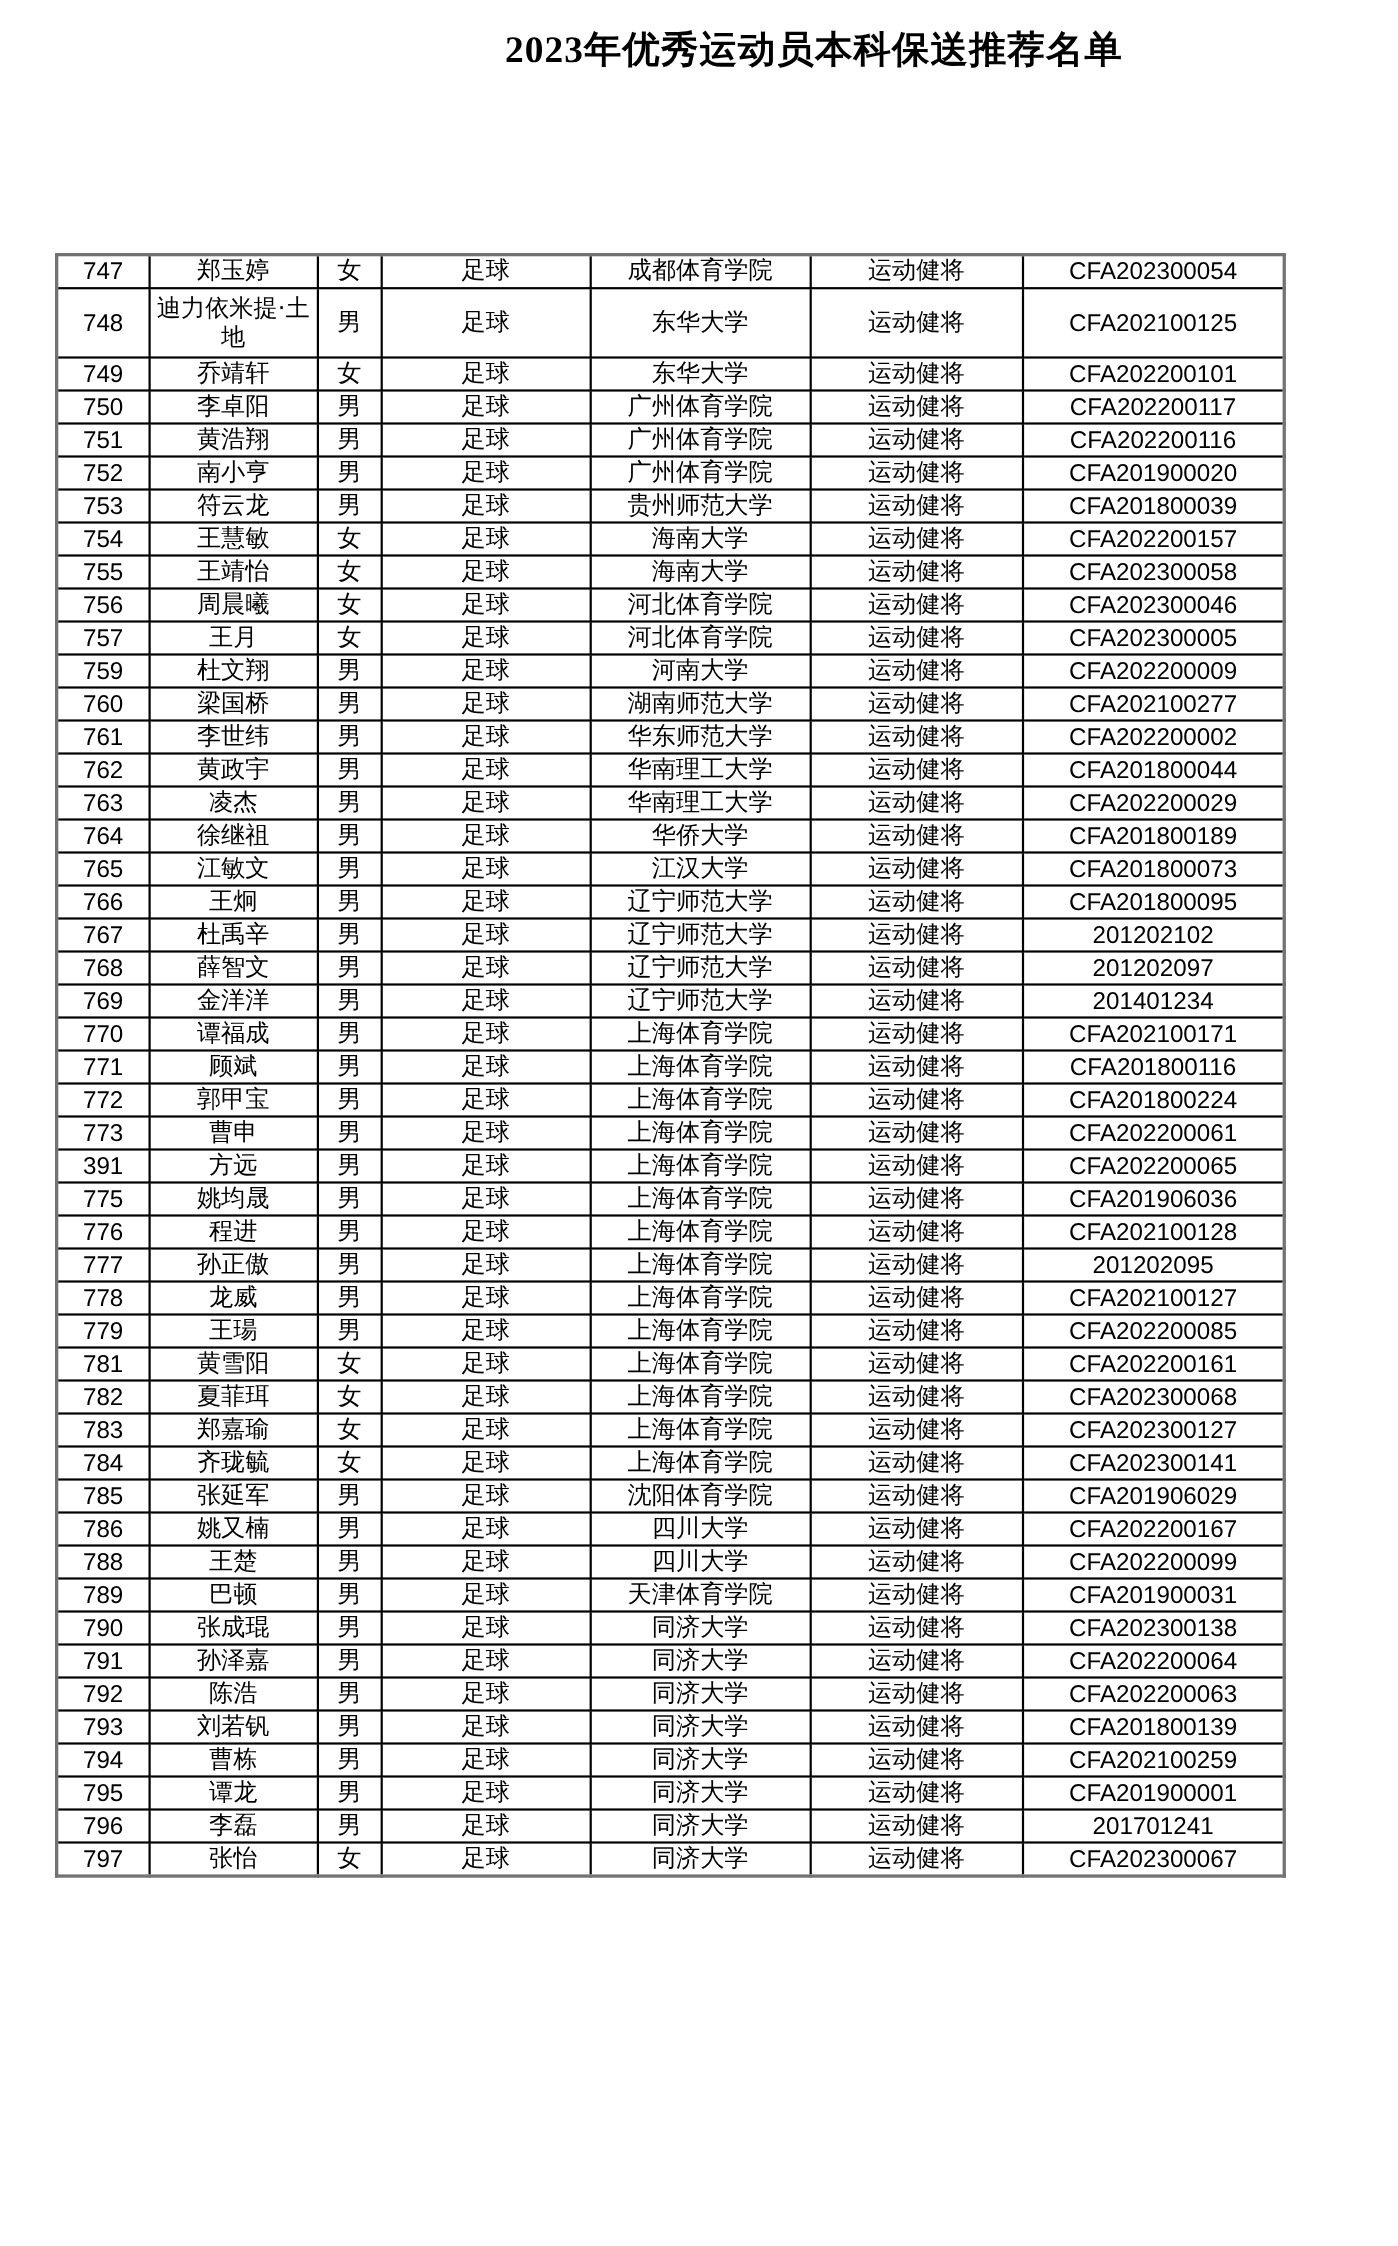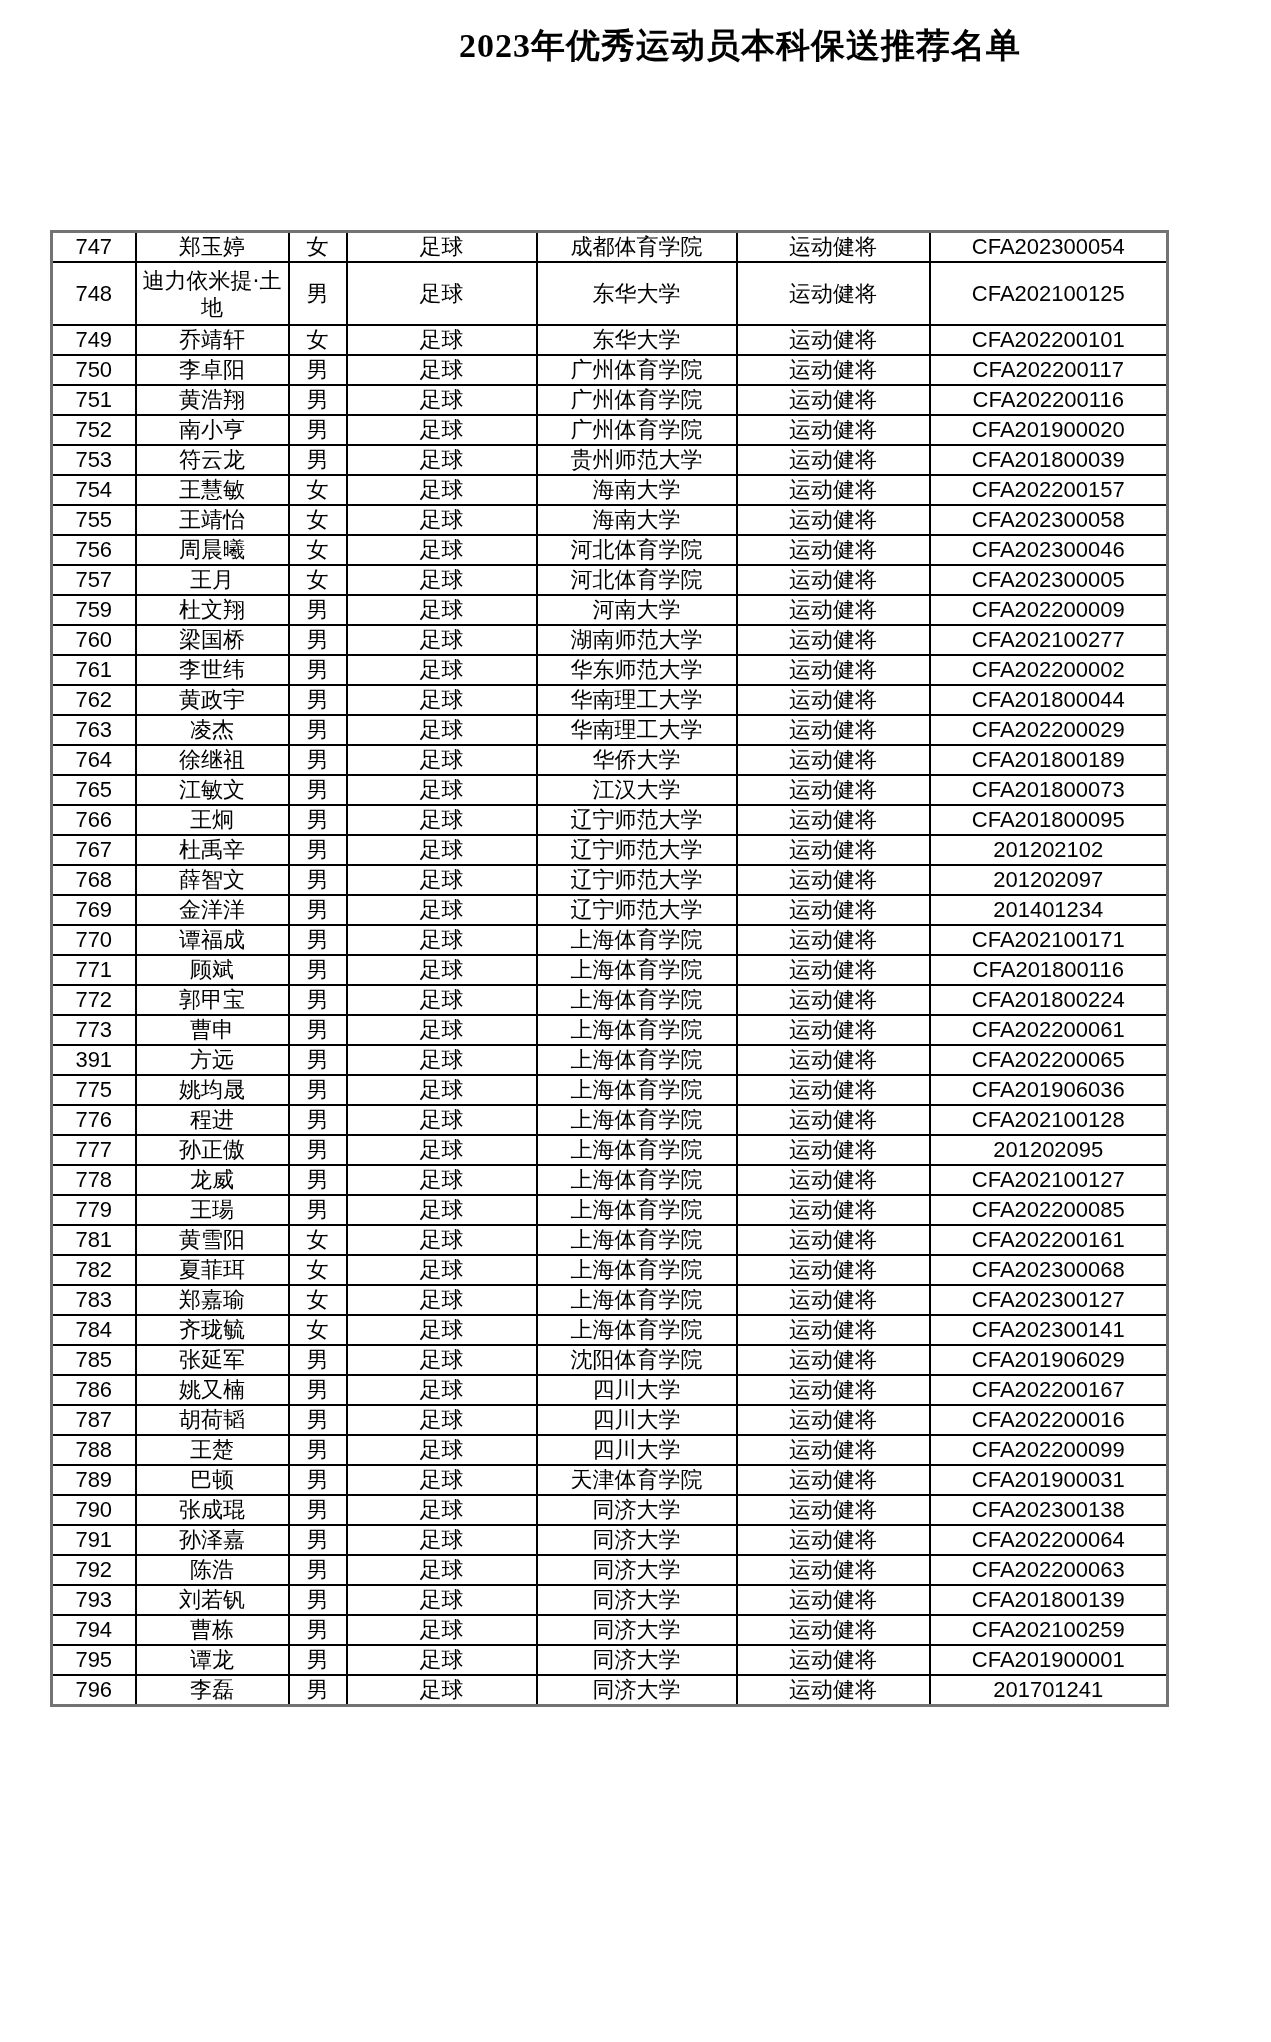--- a/index.html
+++ b/index.html
@@ -369,29 +369,20 @@
       <tr>
         <td class="num">786</td>
         <td class="name">姚又楠</td>
         <td>男</td>
         <td>足球</td>
         <td>四川大学</td>
         <td>运动健将</td>
         <td class="num">CFA202200167</td>
       </tr>
       <tr>
-        <td class="num">787</td>
-        <td class="name">胡荷韬</td>
-        <td>男</td>
-        <td>足球</td>
-        <td>四川大学</td>
-        <td>运动健将</td>
-        <td class="num">CFA202200016</td>
-      </tr>
-      <tr>
         <td class="num">788</td>
         <td class="name">王楚</td>
         <td>男</td>
         <td>足球</td>
         <td>四川大学</td>
         <td>运动健将</td>
         <td class="num">CFA202200099</td>
       </tr>
       <tr>
         <td class="num">789</td>
@@ -457,15 +448,24 @@
         <td class="num">CFA201900001</td>
       </tr>
       <tr>
         <td class="num">796</td>
         <td class="name">李磊</td>
         <td>男</td>
         <td>足球</td>
         <td>同济大学</td>
         <td>运动健将</td>
         <td class="num">201701241</td>
+      </tr>
+      <tr>
+        <td class="num">797</td>
+        <td class="name">张怡</td>
+        <td>女</td>
+        <td>足球</td>
+        <td>同济大学</td>
+        <td>运动健将</td>
+        <td class="num">CFA202300067</td>
       </tr>
     </tbody>
 </table>
 
 </body></html>

